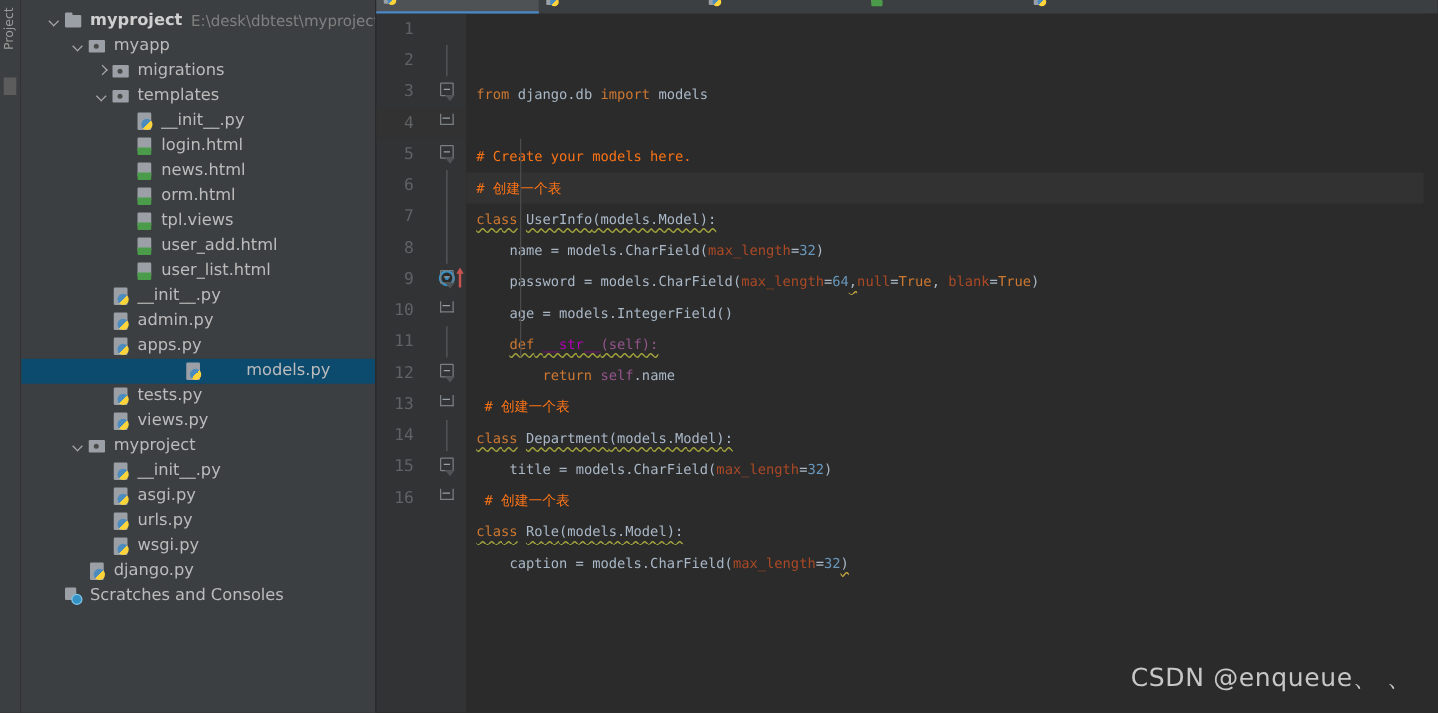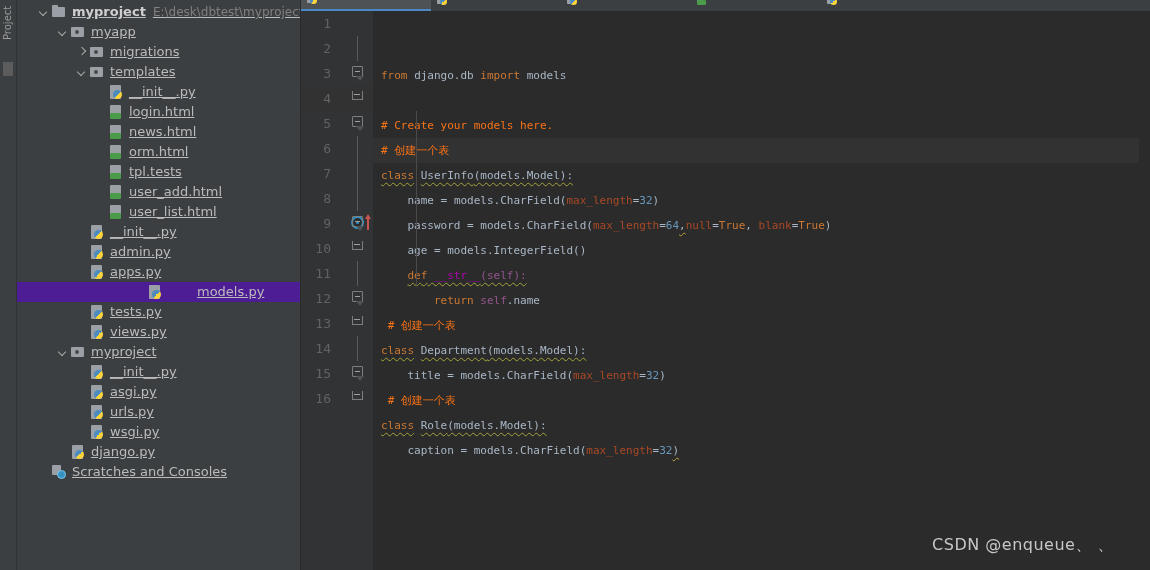--- a/index.html
+++ b/index.html
@@ -27,30 +27,29 @@
   .strip-square{
     position:absolute;left:3px;top:62px;width:10px;height:14px;background:#5c5c5c;
   }
 
   
   .tree{
     flex:0 0 284px;width:284px;height:570px;
     background:#3c3f41;
     border-right:1px solid #2b2b2b;
     position:relative;overflow:hidden;
-    padding-top:2px;
+    padding-top:7px;
     box-sizing:border-box;
-    text-decoration:underline;
   }
   .trow{
     height:20px;display:flex;align-items:center;
     white-space:nowrap;font-size:13px;color:#bbbbbb;
     padding-right:4px;
   }
-  .trow.sel{background:#4c1d95;gap:29px;}
+  .trow.sel{background:#0c4a6e;gap:29px;}
   .arrow{
     width:14px;min-width:14px;height:20px;position:relative;
   }
   .arrow.down::before{
     content:"";position:absolute;left:3px;top:7px;
     width:5px;height:5px;border-right:1.4px solid #a9a9a9;border-bottom:1.4px solid #a9a9a9;
     transform:rotate(45deg);
   }
   .arrow.right::before{
     content:"";position:absolute;left:4px;top:6px;
@@ -223,22 +222,22 @@
     text-decoration-style:wavy;
     text-decoration-color:#bfa43c;
     text-underline-offset:3px;
     text-decoration-thickness:1px;
   }
   .indentguide{
     position:absolute;width:1px;background:#4b4b4b;
   }
 
   .watermark{
-    position:absolute;right:36px;bottom:14px;
-    font-size:16px;color:#c7c7c7;font-family:"DejaVu Sans","Liberation Sans",sans-serif;
+    position:absolute;right:20px;bottom:14px;
+    font-size:20px;color:#c7c7c7;font-family:"DejaVu Sans","Liberation Sans",sans-serif;
     letter-spacing:.5px;
   }
   .scroll-marks{
     position:absolute;right:0;top:0;width:11px;height:100%;background:#2b2b2b;
   }
 </style>
 </head>
 <body>
 
 <div id="app">
@@ -295,21 +294,21 @@
       <div class="trow">
         <div style="width: 77px; min-width: 77px; height: 20px;"></div>
         <div class="arrow"></div>
         <div class="ico html"></div>
         <span class="tlabel">orm.html</span>
       </div>
       <div class="trow">
         <div style="width: 77px; min-width: 77px; height: 20px;"></div>
         <div class="arrow"></div>
         <div class="ico html"></div>
-        <span class="tlabel">tpl.tests</span>
+        <span class="tlabel">tpl.views</span>
       </div>
       <div class="trow">
         <div style="width: 77px; min-width: 77px; height: 20px;"></div>
         <div class="arrow"></div>
         <div class="ico html"></div>
         <span class="tlabel">user_add.html</span>
       </div>
       <div class="trow">
         <div style="width: 77px; min-width: 77px; height: 20px;"></div>
         <div class="arrow"></div>

